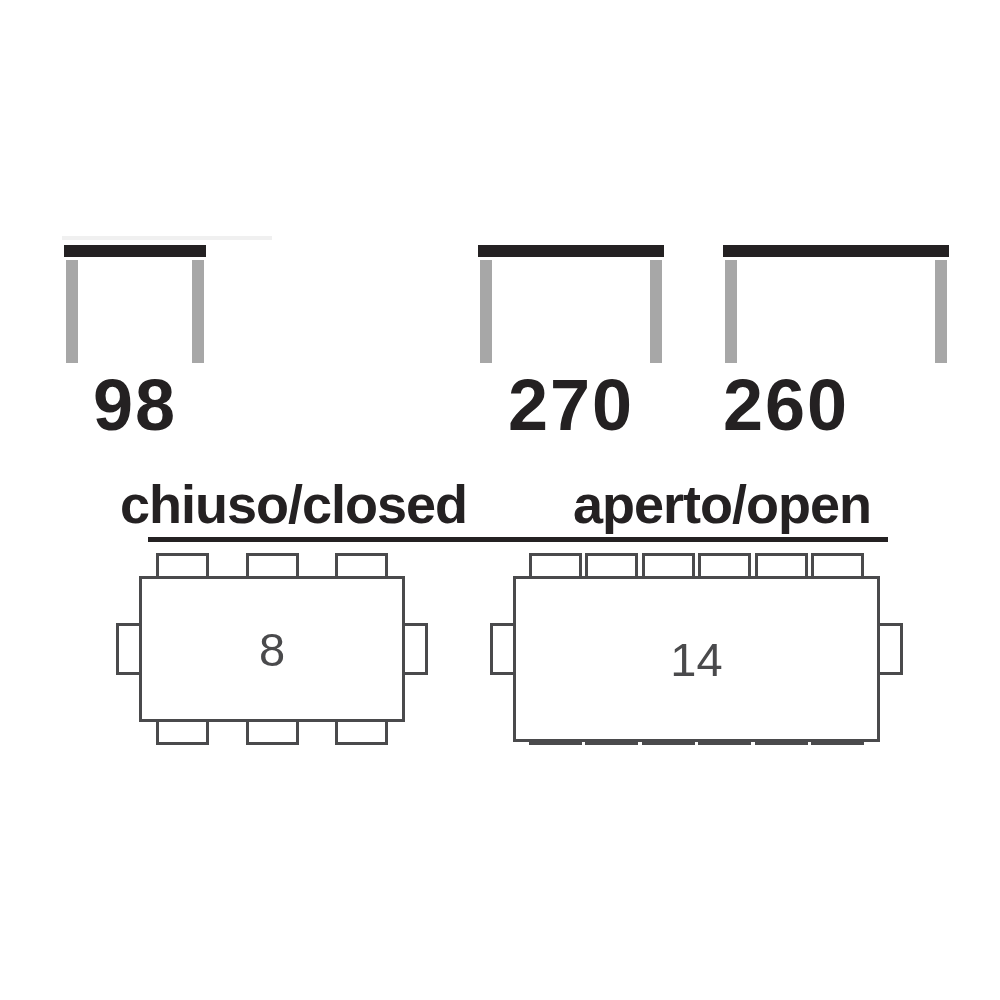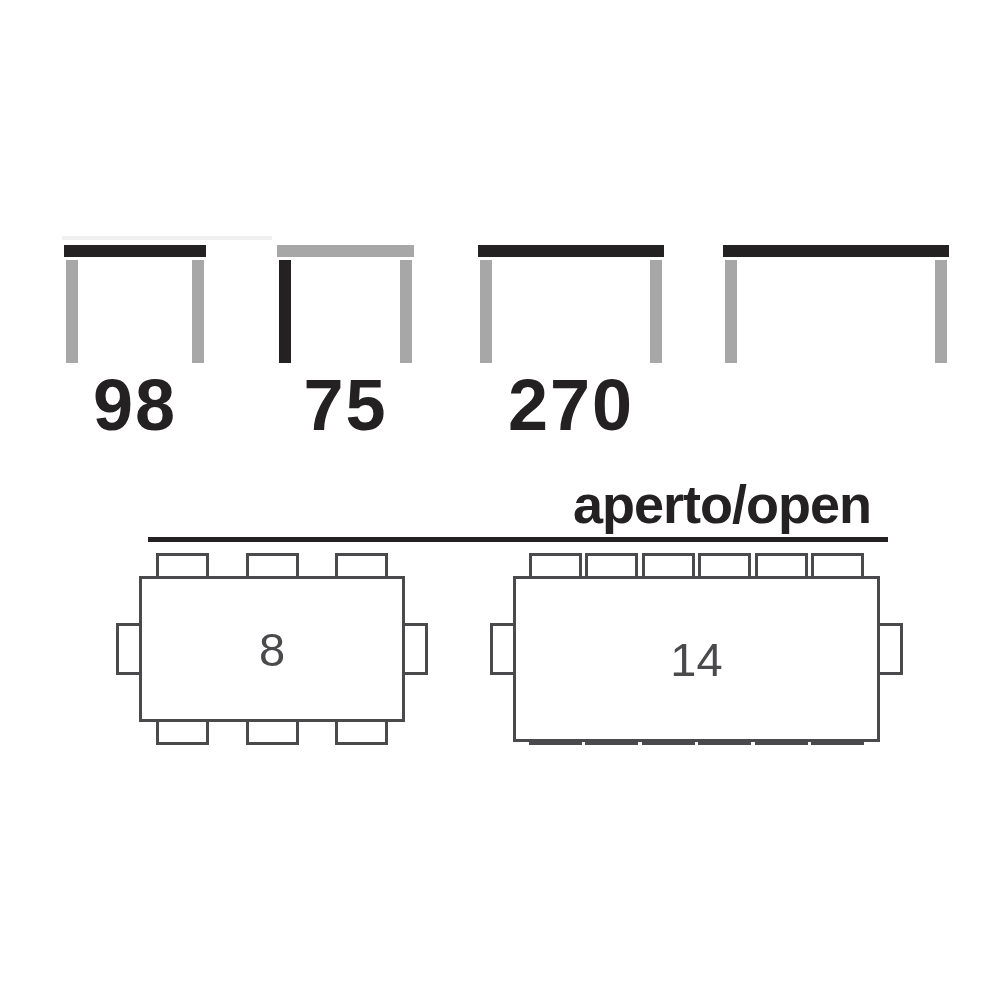--- a/index.html
+++ b/index.html
@@ -117,40 +117,36 @@
 
   <div class="smudge"></div>
 
   <div class="sideview sv1">
     <div class="bar" style="background: rgb(36, 33, 34);"></div>
     <div class="leg leg-l" style="background: rgb(167, 167, 167);"></div>
     <div class="leg leg-r" style="background: rgb(167, 167, 167);"></div>
     <div class="dim">98</div>
   </div>
 
-  <div class="sideview sv2">
-    <div class="bar" style="background: rgb(167, 167, 167);"></div>
-    <div class="leg leg-l" style="background: rgb(36, 33, 34);"></div>
-    <div class="leg leg-r" style="background: rgb(167, 167, 167);"></div>
-    <div class="dim">75</div>
-  </div>
 
   <div class="sideview sv3">
     <div class="bar" style="background: rgb(36, 33, 34);"></div>
     <div class="leg leg-l" style="background: rgb(167, 167, 167);"></div>
     <div class="leg leg-r" style="background: rgb(167, 167, 167);"></div>
     <div class="dim">270</div>
   </div>
 
   <div class="sideview sv4">
     <div class="bar" style="background: rgb(36, 33, 34);"></div>
     <div class="leg leg-l" style="background: rgb(167, 167, 167);"></div>
     <div class="leg leg-r" style="background: rgb(167, 167, 167);"></div>
+    <div class="dim">260</div>
   </div>
 
+  <div class="state-label closed-label">chiuso/closed</div>
   <div class="state-label open-label">aperto/open</div>
   <div class="divider"></div>
 
   <div class="topview tv-closed">
       <div class="chair" style="left: 402px; top: 623px; width: 26px; height: 52px;"></div>
       <div class="chair" style="left: 116px; top: 623px; width: 26px; height: 52px;"></div>
       <div class="chair" style="left: 335px; top: 719px; width: 53px; height: 26px;"></div>
       <div class="chair" style="left: 245.5px; top: 719px; width: 53px; height: 26px;"></div>
       <div class="chair" style="left: 156px; top: 719px; width: 53px; height: 26px;"></div>
       <div class="chair" style="left: 335px; top: 553px; width: 53px; height: 26px;"></div>

